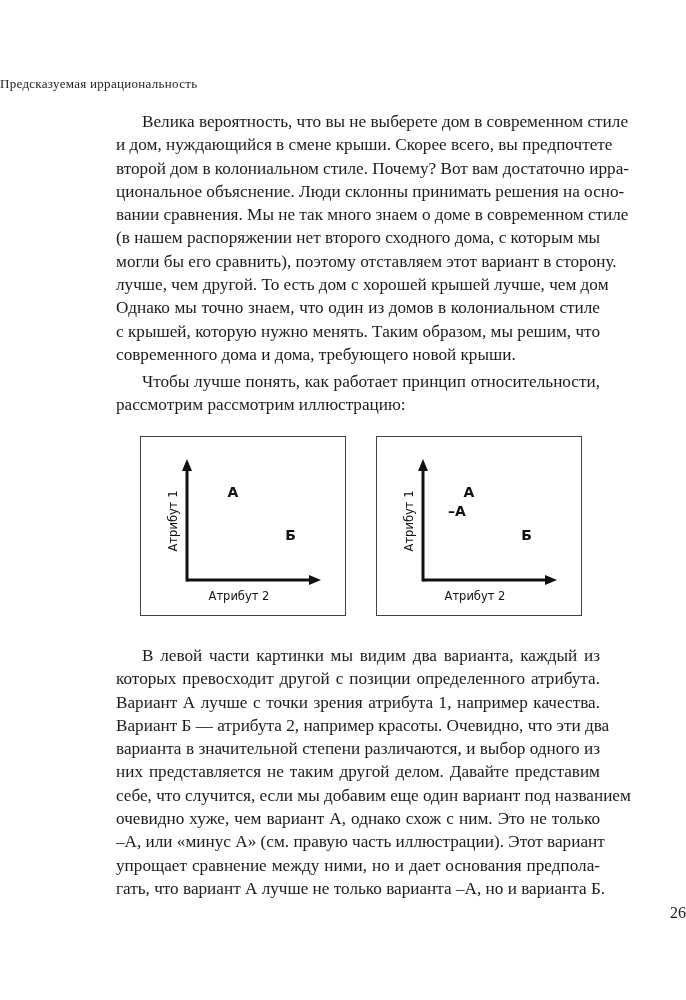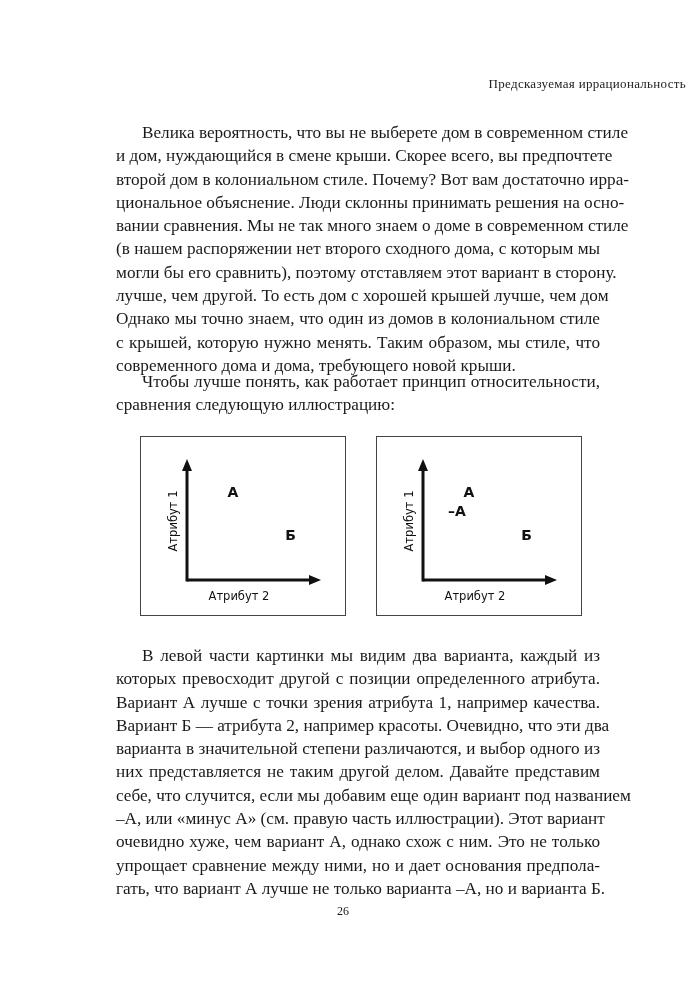--- a/index.html
+++ b/index.html
@@ -1,56 +1,56 @@
 <!DOCTYPE html>
 <html><head>
 <meta charset="utf-8">
 <style>
   html, body { margin: 0; padding: 0; background: #ffffff; }
   body { width: 686px; height: 1000px; position: relative; overflow: hidden;
          font-family: "Liberation Serif", "DejaVu Serif", serif; color: #1a1a1a; }
-  .running-head { position: absolute; top: 76px; left: 0; width: 686px; text-align: right;
+  .running-head { position: absolute; top: 76px; left: 0; width: 686px; text-align: left;
                   font-size: 13px; letter-spacing: 0.3px; color: #222; }
   .para { position: absolute; left: 116px; width: 484px; font-size: 17.2px; line-height: 23.3px;
           text-align: justify; margin: 0; }
   .line { display: block; text-align: justify; text-align-last: justify; white-space: nowrap; height: 23.3px; }
   .line.last { text-align-last: left; }
   .line.indent { padding-left: 26px; }
-  #p1 { top: 121px; }
+  #p1 { top: 110px; }
   #p2 { top: 370px; }
   #p3 { top: 644px; font-family: Liberation Serif, serif; }
   .figure { position: absolute; top: 436px; width: 206px; height: 180px; border: 1.5px solid #444; box-sizing: border-box; }
   #fig-left { left: 140px; }
   #fig-right { left: 376px; }
   .figure svg { position: absolute; left: 0; top: 0; }
   .ax-label { font-family: "DejaVu Sans", "Liberation Sans", sans-serif; font-size: 11.5px; fill: #111; }
   .pt-label { font-family: "DejaVu Sans", "Liberation Sans", sans-serif; font-size: 14px; font-weight: bold; fill: #111; }
-  .page-number { position: absolute; top: 904px; left: 0; width: 686px; text-align: center; font-size: 12px; }
+  .page-number { position: absolute; top: 904px; left: 0; width: 686px; text-align: right; font-size: 16px; }
 </style>
 </head>
 <body>
 
 <div class="running-head">Предсказуемая иррациональность</div>
 
 <div class="para" id="p1">
     <span class="line indent">Велика вероятность, что вы не выберете дом в современном стиле</span>
     <span class="line">и дом, нуждающийся в смене крыши. Скорее всего, вы предпочтете</span>
     <span class="line">второй дом в колониальном стиле. Почему? Вот вам достаточно ирра-</span>
     <span class="line">циональное объяснение. Люди склонны принимать решения на осно-</span>
     <span class="line">вании сравнения. Мы не так много знаем о доме в современном стиле</span>
     <span class="line">(в нашем распоряжении нет второго сходного дома, с которым мы</span>
     <span class="line">могли бы его сравнить), поэтому отставляем этот вариант в сторону.</span>
     <span class="line">лучше, чем другой. То есть дом с хорошей крышей лучше, чем дом</span>
     <span class="line">Однако мы точно знаем, что один из домов в колониальном стиле</span>
-    <span class="line">с крышей, которую нужно менять. Таким образом, мы стиле, что</span>
+    <span class="line">с крышей, которую нужно менять. Таким образом, мы решим, что</span>
     <span class="line last">современного дома и дома, требующего новой крыши.</span>
   </div>
 <div class="para" id="p2">
     <span class="line indent">Чтобы лучше понять, как работает принцип относительности,</span>
-    <span class="line last">сравнения следующую иллюстрацию:</span>
+    <span class="line last">рассмотрим рассмотрим иллюстрацию:</span>
   </div>
 
 <div class="figure" id="fig-left">
   <svg width="206" height="180">
       <line x1="46" y1="143" x2="172" y2="143" stroke="#111" stroke-width="3"></line>
       <polygon points="180,143 168,138 168,148" fill="#111"></polygon>
       <line x1="46" y1="144.5" x2="46" y2="30" stroke="#111" stroke-width="3"></line>
       <polygon points="46,22 41,34 51,34" fill="#111"></polygon>
       <text x="98" y="163" text-anchor="middle" class="ax-label">Атрибут 2</text>
       <text x="0" y="0" text-anchor="middle" class="ax-label" transform="translate(36,84) rotate(-90)">Атрибут 1</text>
@@ -73,19 +73,19 @@
 </div>
 
 <div class="para" id="p3">
     <span class="line indent">В левой части картинки мы видим два варианта, каждый из</span>
     <span class="line">которых превосходит другой с позиции определенного атрибута.</span>
     <span class="line">Вариант А лучше с точки зрения атрибута 1, например качества.</span>
     <span class="line">Вариант Б — атрибута 2, например красоты. Очевидно, что эти два</span>
     <span class="line">варианта в значительной степени различаются, и выбор одного из</span>
     <span class="line">них представляется не таким другой делом. Давайте представим</span>
     <span class="line">себе, что случится, если мы добавим еще один вариант под названием</span>
+    <span class="line">очевидно хуже, чем вариант А, однако схож с ним. Это не только</span>
     <span class="line">–А, или «минус А» (см. правую часть иллюстрации). Этот вариант</span>
-    <span class="line">очевидно хуже, чем вариант А, однако схож с ним. Это не только</span>
     <span class="line">упрощает сравнение между ними, но и дает основания предпола-</span>
     <span class="line last">гать, что вариант А лучше не только варианта –А, но и варианта Б.</span>
   </div>
 
 <div class="page-number">26</div>
 
 </body></html>

